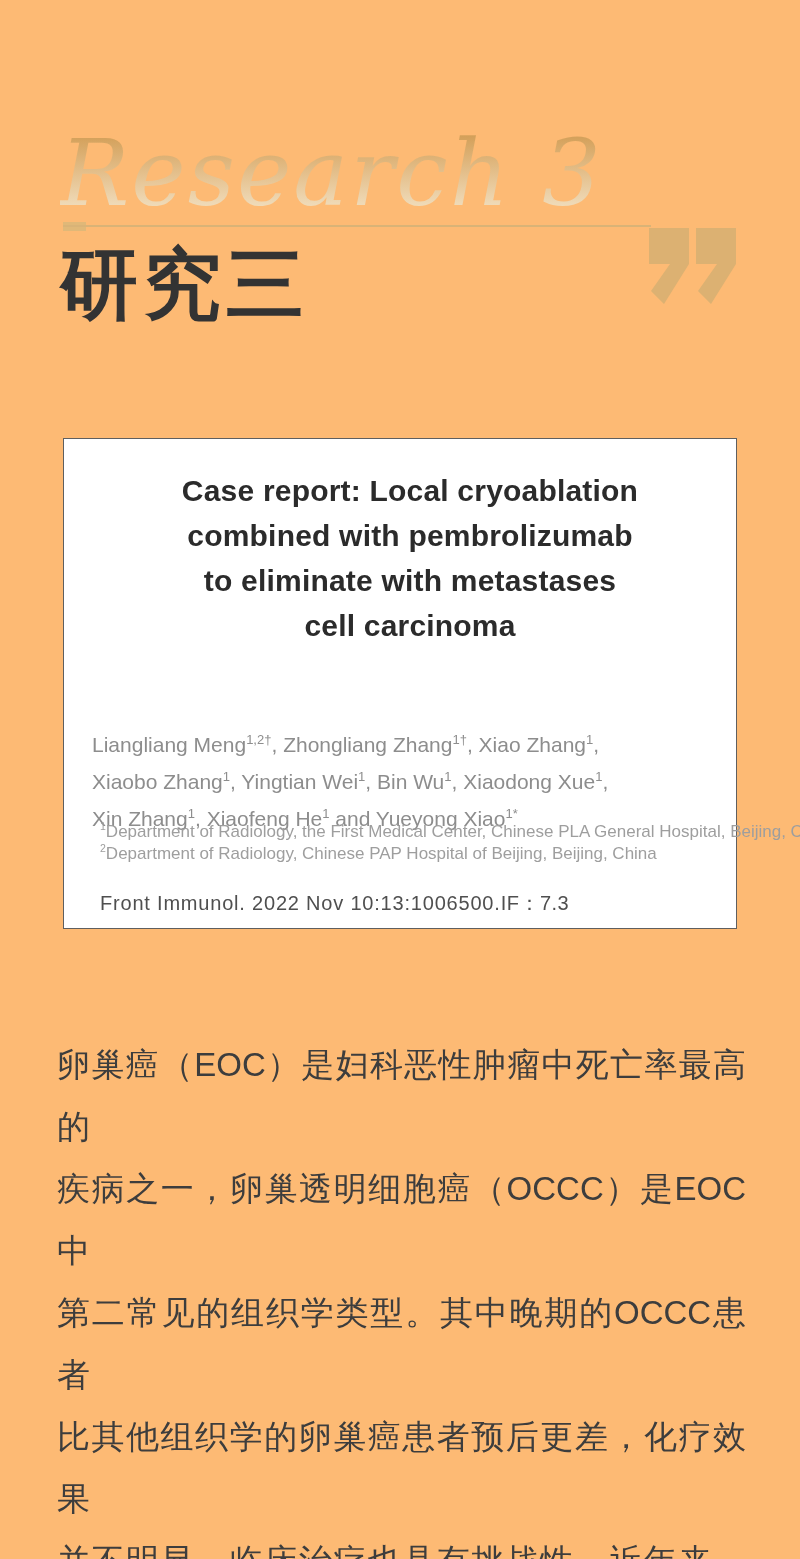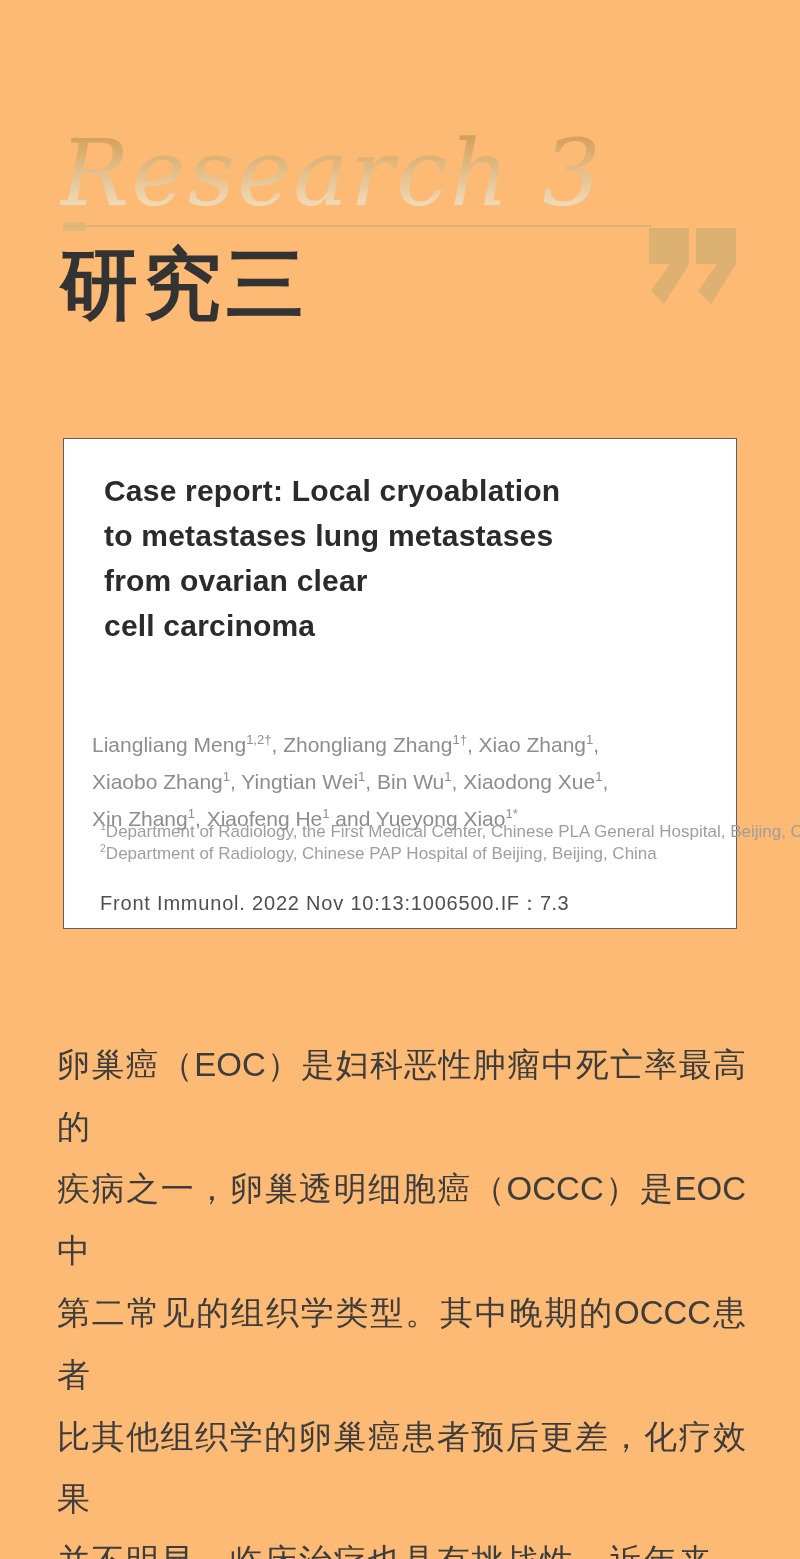--- a/index.html
+++ b/index.html
@@ -67,21 +67,21 @@
   .paper-card {
     position: absolute;
     left: 63px; top: 438px;
     width: 674px; height: 491px;
     border: 1px solid #5f5f5f;
     background: #ffffff;
     box-sizing: border-box;
   }
   .paper-title {
     position: absolute;
-    left: 40px; top: 29px; right: 20px;
+    left: 40px; top: 29px; right: 20px; text-align: center;
   }
   .paper-title .line {
     font-size: 30px;
     line-height: 45px;
     font-weight: 600;
     color: #2b2b2b;
     letter-spacing: 0.2px;
     white-space: nowrap;
   }
   .paper-authors {
@@ -157,22 +157,22 @@
   <svg class="quote-icon" viewBox="0 0 90 78">
     <polygon points="0,0 40,0 40,36 15,76 2,63 21,36 0,36" fill="#dcb172"></polygon>
     <polygon points="47,0 87,0 87,36 62,76 49,63 68,36 47,36" fill="#dcb172"></polygon>
   </svg>
 
   <div class="cn-title">研究三</div>
 
   <div class="paper-card">
     <div class="paper-title">
         <div class="line">Case report: Local cryoablation</div>
-        <div class="line">to metastases lung metastases</div>
-        <div class="line">from ovarian clear</div>
+        <div class="line">combined with pembrolizumab</div>
+        <div class="line">to eliminate with metastases</div>
         <div class="line">cell carcinoma</div>
       </div>
 
     <div class="paper-authors">
         <div class="line">Liangliang Meng<sup>1,2†</sup>, Zhongliang Zhang<sup>1†</sup>, Xiao Zhang<sup>1</sup>,</div>
         <div class="line">Xiaobo Zhang<sup>1</sup>, Yingtian Wei<sup>1</sup>, Bin Wu<sup>1</sup>, Xiaodong Xue<sup>1</sup>,</div>
         <div class="line">Xin Zhang<sup>1</sup>, Xiaofeng He<sup>1</sup> and Yueyong Xiao<sup>1*</sup></div>
       </div>
 
     <div class="paper-affils">

